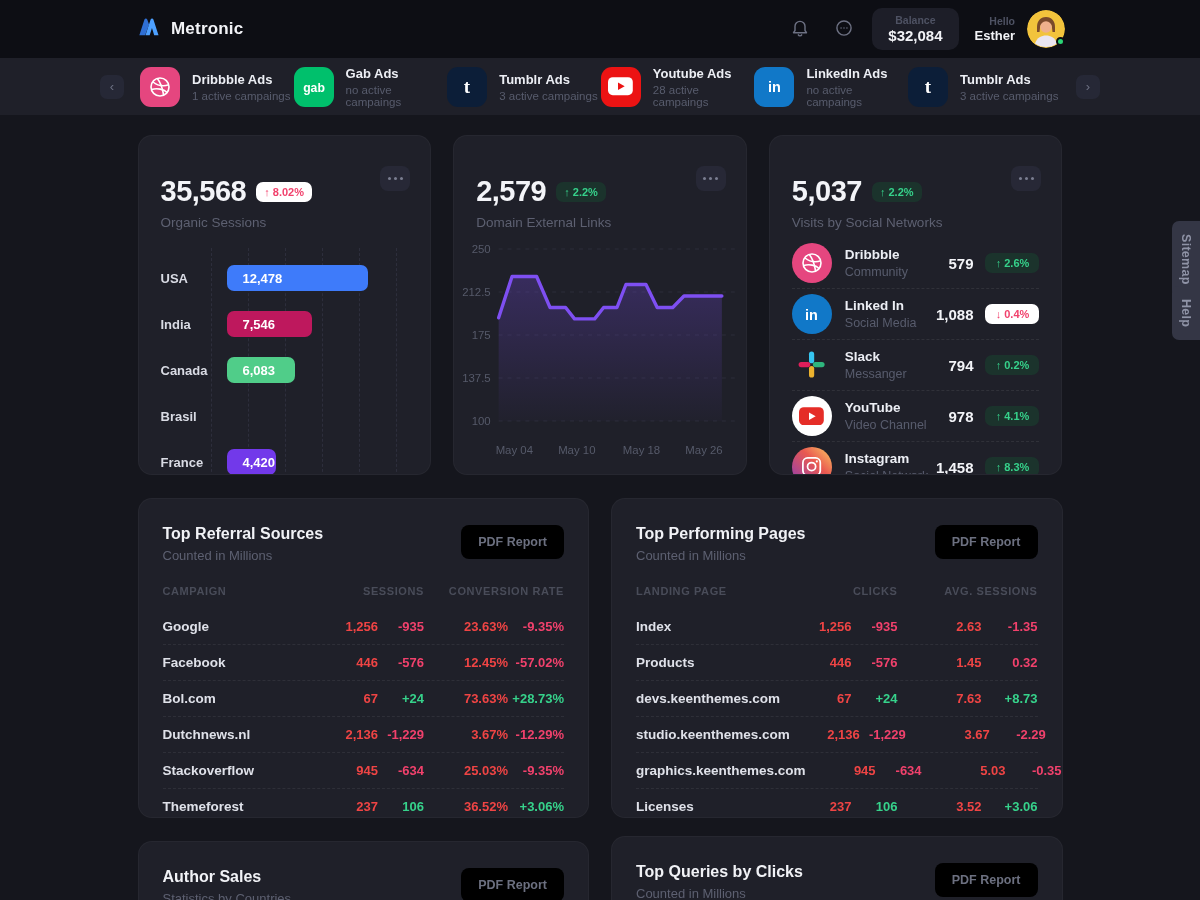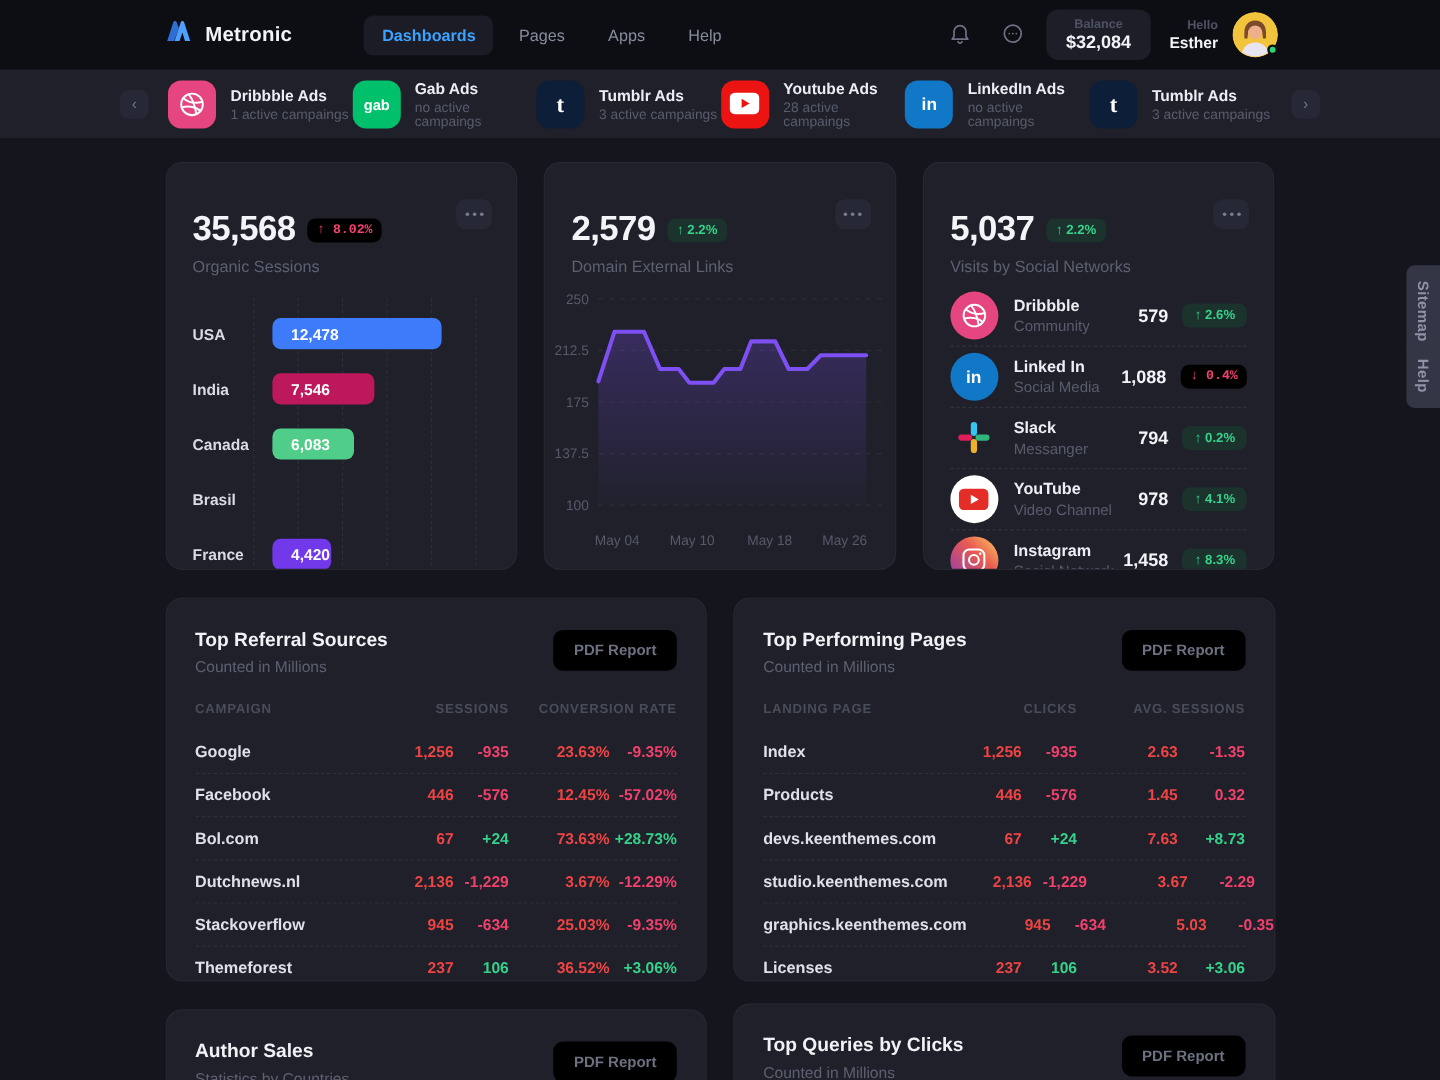--- a/index.html
+++ b/index.html
@@ -40,21 +40,21 @@
   .main { width:925px; margin:0 auto; }
   .row { display:grid; gap:22px; }
   .row1 { margin-top:20px; grid-template-columns:repeat(3,1fr); }
   .row2 { margin-top:23px; grid-template-columns:1fr 1fr; }
   .row3 { margin-top:23px; grid-template-columns:1fr 1fr; align-items:start; }
   .card { background:#1f2029; border:1px solid rgba(255,255,255,.035); border-radius:14px; position:relative; }
   .stat { height:340px; padding:39px 22px; overflow:hidden; }
   .stat-top { display:flex; align-items:center; gap:10px; }
   .stat-number { font-size:29px; font-weight:700; color:#f3f4f8; letter-spacing:-.5px; }
   .badge { display:inline-flex; align-items:center; gap:2px; padding:4px 8px; border-radius:7px; font-size:11px; font-weight:700; }
-  .badge.red { color:#f1416c; background:#000000;font-family:Liberation Mono, monospace; }
+  .badge.red { color:#f1416c; background:#ffffff; }
   .badge.green { color:#36d28b; background:#1b332c; }
   .stat-sub { margin-top:7px; font-size:13.5px; color:#5d6071; }
   .dots-btn { position:absolute; top:30px; right:20px; width:30px; height:25px; background:#272836; border:none; border-radius:8px; display:flex; align-items:center; justify-content:center; gap:3px; cursor:pointer; }
   .dots-btn i { width:3px; height:3px; border-radius:50%; background:#7a7d90; }
   
   .hbar { margin-top:28px; position:relative; }
   .hgrid { position:absolute; left:50px; right:12px; top:-10px; bottom:26px; }
   .hgrid i { position:absolute; top:0; bottom:0; width:0; border-left:1px dashed #2d2e3c; }
   .hrow { display:flex; align-items:center; height:40px; margin-bottom:6px; position:relative;gap:16px; }
   .hlabel { width:50px; font-size:13px; font-weight:600; color:#d9dbe4; }
@@ -111,26 +111,20 @@
   <div class="header-inner">
     <div class="brand">
       <span>
         <svg width="27" height="27" viewBox="0 0 28 28">
           <path d="M4.5 22 L9.8 5.8 C10.3 4.4 12.2 4.4 12.7 5.8 L14.6 11 L10.5 22 Z" fill="#2f6fd4"></path>
           <path d="M10.9 22 L16.2 5.8 C16.7 4.4 18.6 4.4 19.1 5.8 L24.4 22 L19.9 22 L17.6 14.6 L15.2 22 Z" fill="#4da0ff"></path>
         </svg>
       </span>
       <span class="brand-name">Metronic</span>
     </div>
-    <nav class="nav" id="nav">
-        <button class="nav-item active">Dashboards</button>
-        <button class="nav-item">Pages</button>
-        <button class="nav-item">Apps</button>
-        <button class="nav-item">Help</button>
-      </nav>
     <div class="hright">
       <button class="icon-btn">
         <span>
           <svg width="20" height="20" viewBox="0 0 24 24" fill="none" stroke="#6d7183" stroke-width="1.7" stroke-linecap="round" stroke-linejoin="round">
             <path d="M18 15v-5a6 6 0 1 0-12 0v5l-1.8 2.6h15.6z"></path>
               <path d="M10 20.2a2.2 2.2 0 0 0 4 0"></path>
           </svg>
         </span>
       </button>
       <button class="icon-btn">

